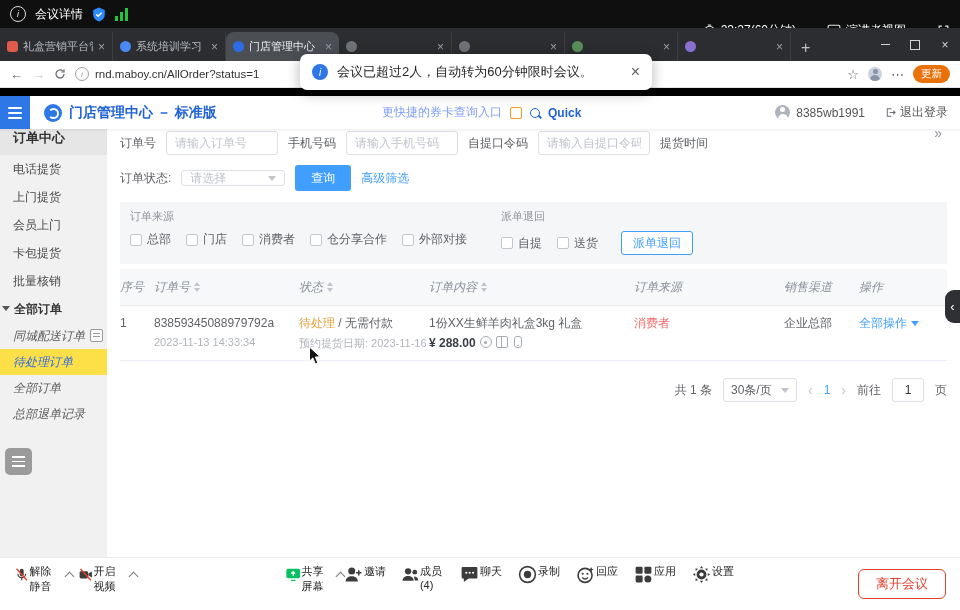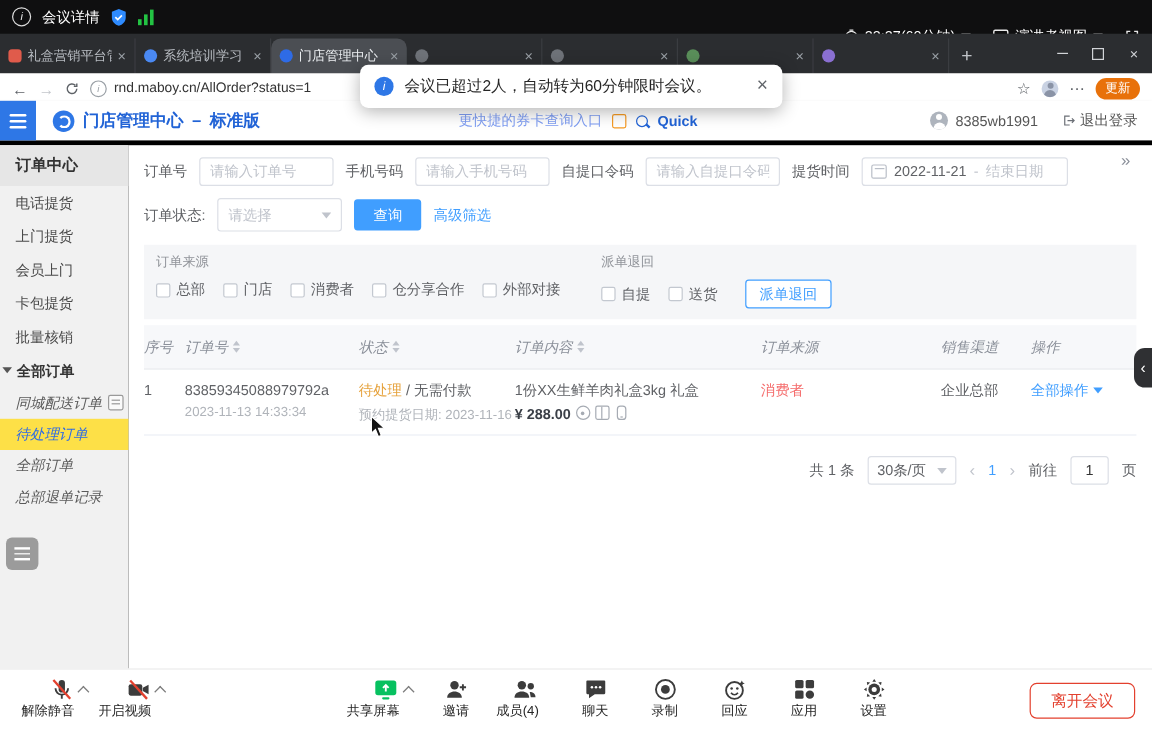--- a/index.html
+++ b/index.html
@@ -48,21 +48,21 @@
 
   
   .toast{position:absolute;left:300px;top:54px;width:352px;height:36px;background:#fff;border-radius:7px;
          box-shadow:0 3px 14px rgba(0,0,0,.3);display:flex;align-items:center;gap:9px;padding:0 12px;
          box-sizing:border-box;z-index:60;font-size:13px;color:#262626;}
   .toast-i{width:16px;height:16px;border-radius:50%;background:#2e77e6;color:#fff;font-size:10px;font-style:italic;
            display:flex;align-items:center;justify-content:center;flex:none;}
   .toast-x{margin-left:auto;color:#5f6368;font-size:16px;}
 
   
-  .appheader{position:absolute;top:84px;left:0;right:0;height:33px;background:#fff;display:flex;align-items:center;
+  .appheader{position:absolute;top:96px;left:0;right:0;height:33px;background:#fff;display:flex;align-items:center;
              box-shadow:0 1px 3px rgba(0,0,0,.08);z-index:5;}
   .burger{width:30px;height:33px;background:#2e77e6;display:flex;flex-direction:column;justify-content:center;
           align-items:center;gap:3px;flex:none;}
   .burger i{width:14px;height:2px;background:#fff;border-radius:1px;}
   .logo-circle{width:18px;height:18px;border-radius:50%;background:#2e77e6;margin:0 7px 0 14px;position:relative;flex:none;}
   .logo-circle::after{content:"";position:absolute;left:4px;top:4px;width:7px;height:7px;border-radius:50%;
                       border:2px solid #fff;border-left-color:transparent;}
   .brand{font-size:14px;font-weight:bold;color:#2163d6;white-space:nowrap;}
   .center-links{position:absolute;left:382px;top:0;height:33px;display:flex;align-items:center;gap:8px;font-size:12px;}
   .quicklink{color:#7e9df2;}
@@ -99,21 +99,21 @@
   .frow{display:flex;align-items:center;gap:10px;margin:10px 0 0 13px;}
   .flabel{white-space:nowrap;color:#606266;}
   .inp{width:112px;height:24px;border:1px solid #dcdfe6;border-radius:3px;padding:0 8px;font-size:12px;color:#333;
        outline:none;font-family:inherit;box-sizing:border-box;}
   .inp::placeholder{color:#c0c4cc;}
   .datebox{width:172px;height:24px;border:1px solid #dcdfe6;border-radius:3px;display:flex;align-items:center;gap:6px;
            padding:0 7px;box-sizing:border-box;color:#c0c4cc;}
   .cal-ic{width:11px;height:10px;border:1.2px solid #b9bec7;border-radius:2px;position:relative;flex:none;}
   .cal-ic::before{content:"";position:absolute;top:1.5px;left:1.5px;right:1.5px;height:1.4px;background:#b9bec7;}
   .dstart{color:#606266;}
-  .selbox{width:104px;height:28px;border:1px solid #dcdfe6;border-radius:3px;display:flex;align-items:center;
+  .selbox{width:104px;height:16px;border:1px solid #dcdfe6;border-radius:3px;display:flex;align-items:center;
           justify-content:space-between;padding:0 8px;box-sizing:border-box;color:#c0c4cc;}
   .sel-arrow{width:0;height:0;border-left:4px solid transparent;border-right:4px solid transparent;border-top:5px solid #c0c4cc;}
   .btn-primary{height:26px;padding:0 16px;background:#409eff;color:#fff;border:none;border-radius:3px;font-size:12px;
                font-family:inherit;}
   .link{color:#409eff;}
 
   .fpanel{margin:11px 13px 0;background:#f5f6f8;padding:7px 10px 9px;display:flex;gap:34px;box-sizing:border-box;}
   .fp-label{font-size:11px;color:#909399;margin-bottom:7px;}
   .cbrow{display:flex;align-items:center;gap:15px;font-family:Liberation Mono, monospace;}
   .cb{display:flex;align-items:center;gap:5px;color:#606266;}
@@ -154,21 +154,21 @@
   .goto-inp{width:32px;height:24px;border:1px solid #dcdfe6;border-radius:3px;text-align:center;font-size:12px;
             color:#333;box-sizing:border-box;font-family:inherit;outline:none;}
 
   .edge-tab{position:absolute;right:0;top:290px;width:15px;height:33px;background:#2f3033;border-radius:9px 0 0 9px;
             color:#fff;display:flex;align-items:center;justify-content:center;font-size:13px;z-index:20;}
 
   
   .bottombar{position:absolute;left:0;right:0;bottom:0;height:52px;background:#fff;border-top:1px solid #ececec;z-index:30;}
   .bb-left{position:absolute;left:14px;top:6px;display:flex;gap:16px;}
   .bb-center{position:absolute;left:285px;top:6px;display:flex;gap:10px;}
-  .ctl{width:48px;display:flex;flex-direction:column;align-items:flex-end;gap:0;font-size:11px;color:#262626;position:relative;}
+  .ctl{width:48px;display:flex;flex-direction:row;align-items:flex-start;gap:0;font-size:11px;color:#262626;position:relative;}
   .ctl-chev{position:absolute;right:-11px;top:9px;width:6px;height:6px;border-left:1.5px solid #7b7b7b;
             border-top:1.5px solid #7b7b7b;transform:rotate(45deg);}
   .bb-leave{position:absolute;right:14px;top:11px;height:30px;padding:0 17px;border:1px solid #e3402e;color:#e3402e;
             background:#fff;border-radius:6px;font-size:13px;font-family:Liberation Mono, monospace;}
 
   .cursor{position:absolute;left:308px;top:346px;z-index:99;pointer-events:none;}
 </style>
 </head>
 <body>
 
@@ -329,26 +329,20 @@
     <span class="collapse">»</span>
 
     <div class="frow">
       <span class="flabel">订单号</span>
       <input class="inp" placeholder="请输入订单号" style="">
       <span class="flabel">手机号码</span>
       <input class="inp" placeholder="请输入手机号码" style="">
       <span class="flabel">自提口令码</span>
       <input class="inp" placeholder="请输入自提口令码" style="">
       <span class="flabel">提货时间</span>
-      <div class="datebox">
-        <span class="cal-ic"></span>
-        <span class="dstart">2022-11-21</span>
-        <span>-</span>
-        <span>结束日期</span>
-      </div>
     </div>
 
     <div class="frow">
       <span class="flabel">订单状态:</span>
       <div class="selbox">
         <span>请选择</span>
         <span class="sel-arrow"></span>
       </div>
       <button class="btn-primary">查询</button>
       <span class="link">高级筛选</span>

